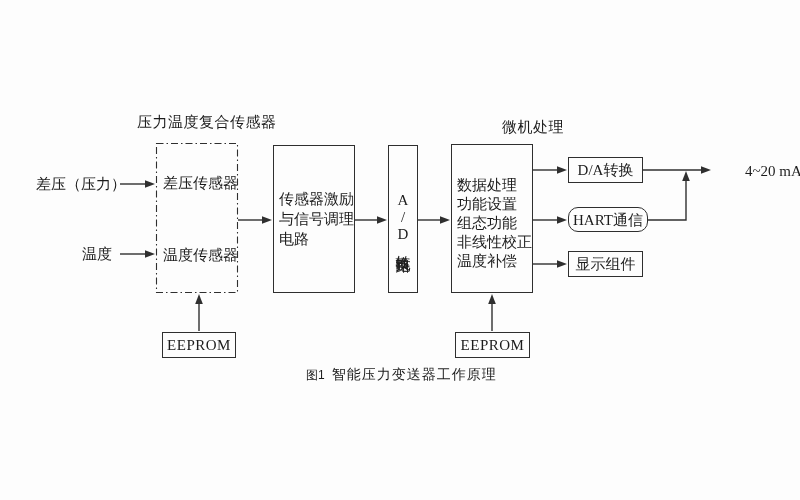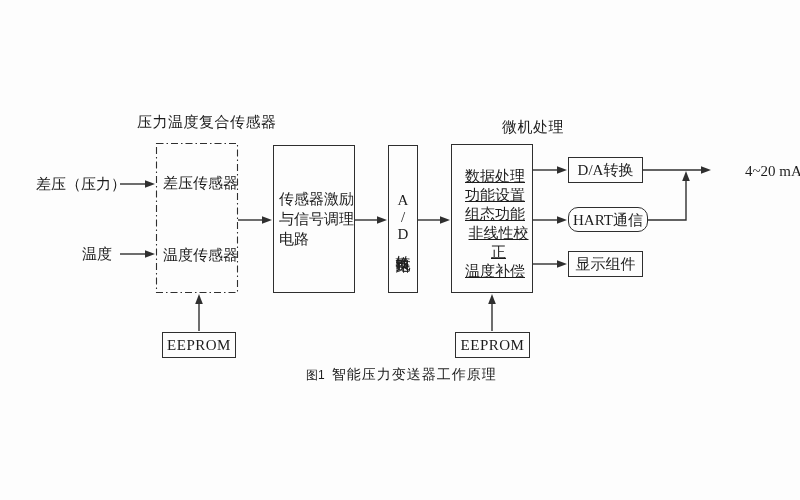--- a/index.html
+++ b/index.html
@@ -26,21 +26,21 @@
   .in-dashed{width:82px;}
   .leftalign{align-items:flex-start;padding-left:5px;}
   .vertical-text{
     writing-mode:vertical-lr;text-orientation:upright;
     letter-spacing:1px;font-size:15px;line-height:28px;
   }
   .mono-caps{font-family:"Liberation Serif","DejaVu Serif",serif;letter-spacing:0.5px;}
   .caption{position:absolute;left:306px;top:366px;display:flex;align-items:baseline;gap:7px;}
   .caption .prefix{font-family:"Liberation Sans","DejaVu Sans",sans-serif;font-size:12px;}
   .caption .text{font-size:14px;letter-spacing:1px;}
-  .mcu-lines{padding-top:10px;padding-left:13px;align-items:flex-start;text-decoration:underline;}
+  .mcu-lines{padding-top:10px;padding-left:5px;align-items:flex-start;}
 </style>
 </head>
 <body>
 
 <div class="canvas">
 
   <svg class="layer" viewBox="0 0 800 500" aria-hidden="true">
 
     <rect x="156.5" y="143.5" width="81" height="149" stroke-dasharray="7 3 1.5 3"></rect>
 

